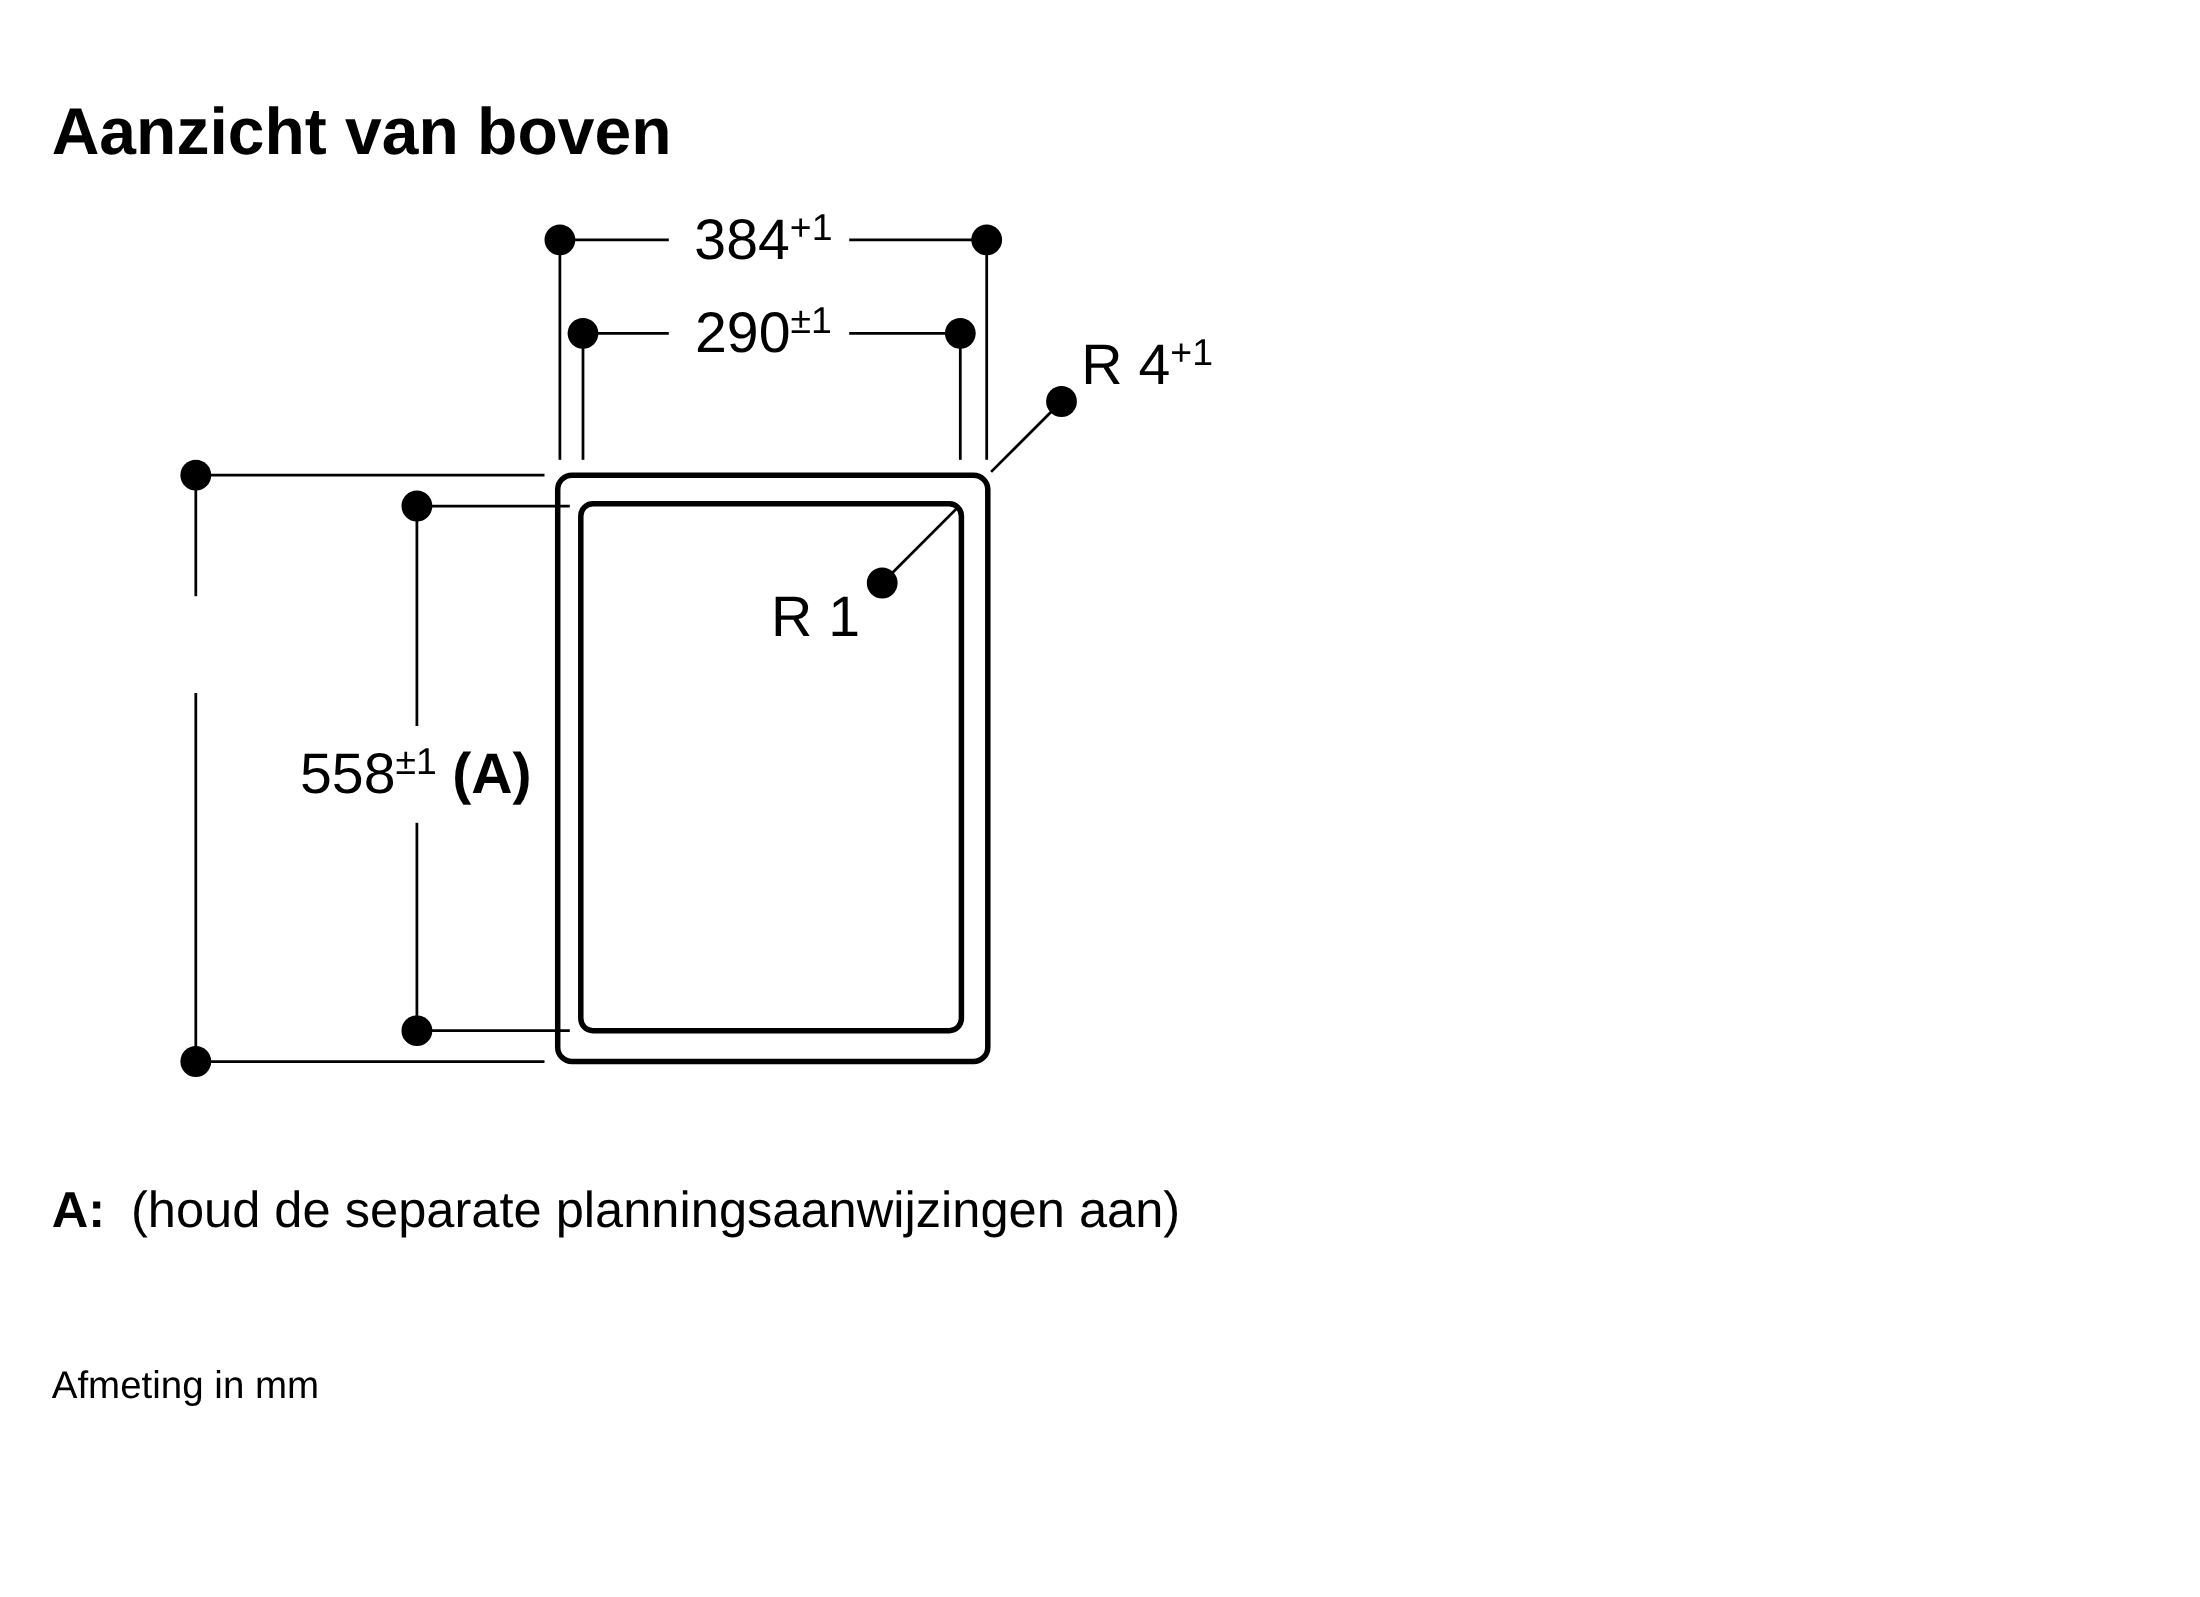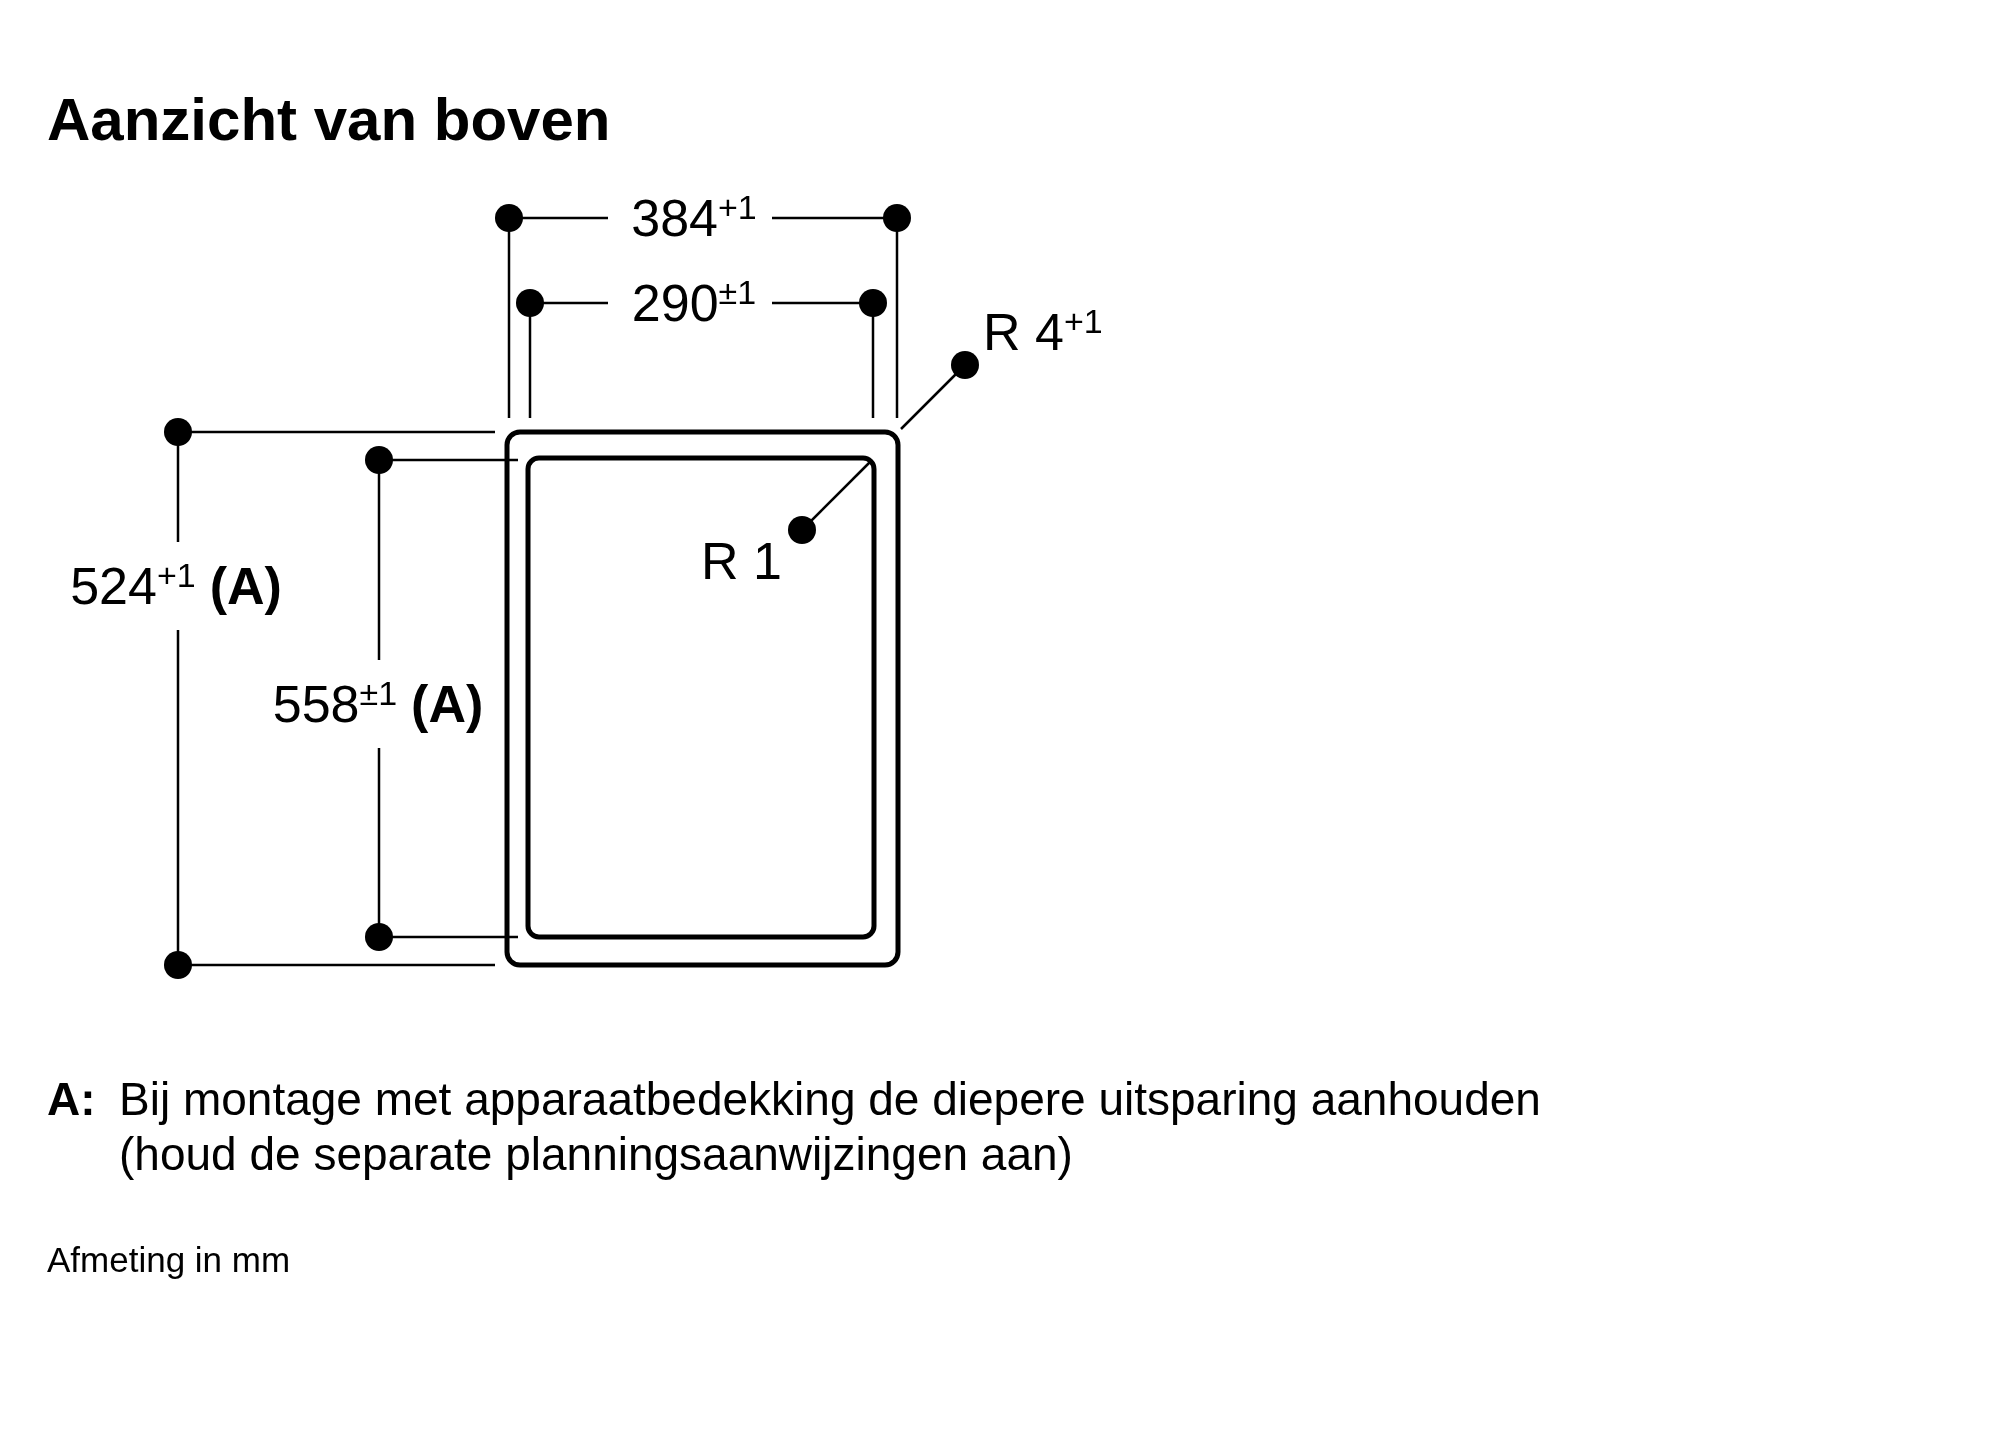--- a/index.html
+++ b/index.html
@@ -125,37 +125,33 @@
   <div class="page-title">Aanzicht van boven</div>
 
   <div class="dim-label centered" style="left:694px; top:218px;">
     <span>384</span><sup class="tol">+1</sup>
   </div>
 
   <div class="dim-label centered" style="left:694px; top:303px;">
     <span>290</span><sup class="tol">±1</sup>
   </div>
 
-  <div class="dim-label centered" style="left:176px; top:586px;">
-    <span>524</span><sup class="tol">+1</sup><span class="note">(A)</span>
-  </div>
 
   <div class="dim-label centered" style="left:378px; top:704px;">
     <span>558</span><sup class="tol">±1</sup><span class="note">(A)</span>
   </div>
 
   <div class="dim-label vcentered" style="left:983px; top:332px; padding:0;">
     <span>R 4</span><sup class="tol">+1</sup>
   </div>
 
   <div class="dim-label vcentered" style="left:701px; top:561px; padding:0;">
     <span>R 1</span>
   </div>
 
   <div class="footnote-marker">A:</div>
   <div class="footnote-lines">
-    <div>Bij montage met apparaatbedekking de diepere uitsparing aanhouden</div>
     <div>(houd de separate planningsaanwijzingen aan)</div>
   </div>
 
   <div class="units-note">Afmeting in mm</div>
 
 </div>
 
 </body></html>

